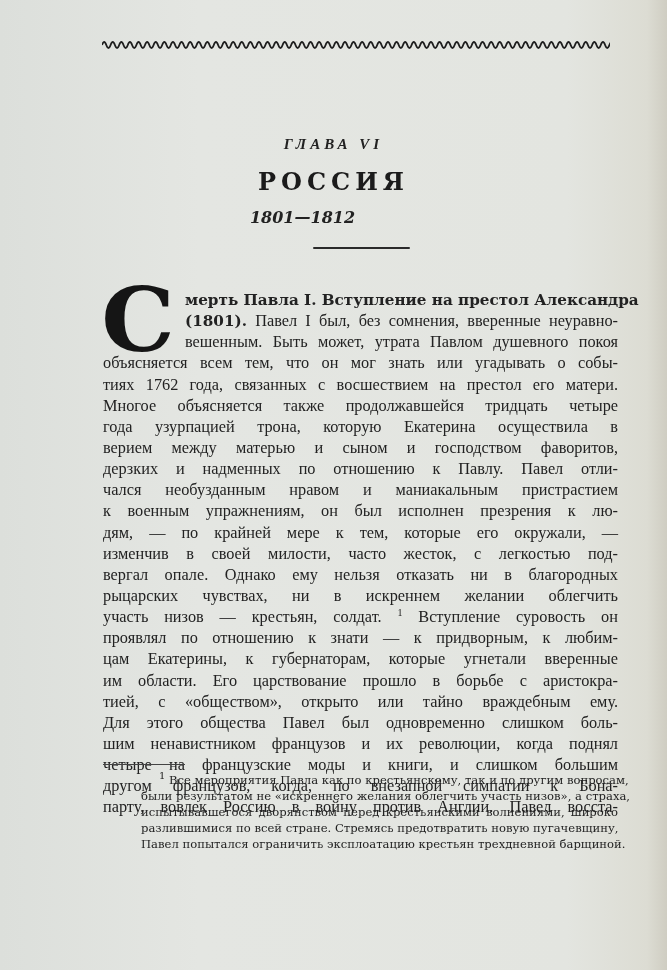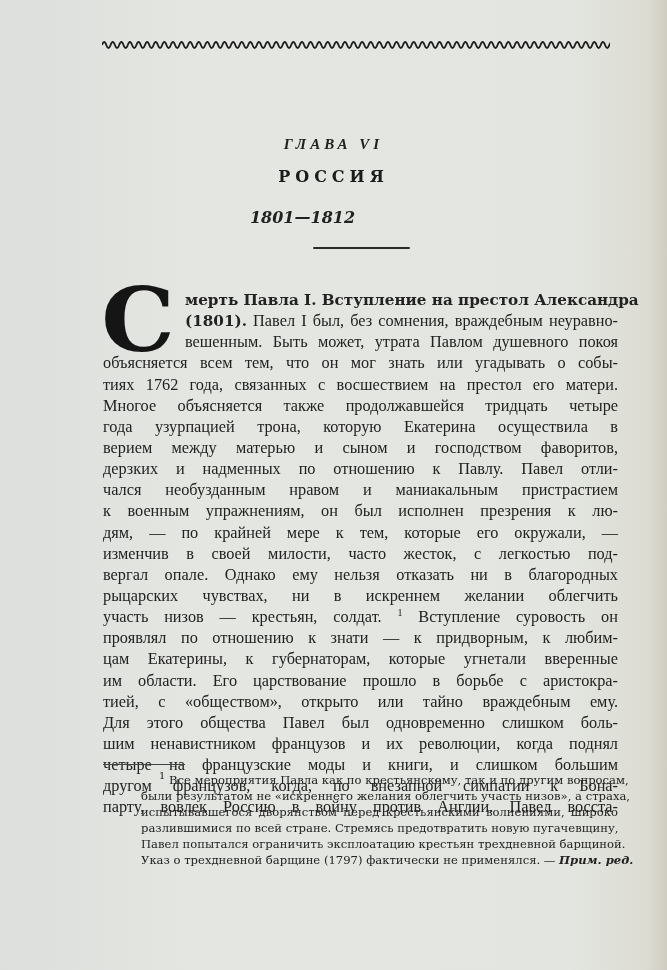--- a/index.html
+++ b/index.html
@@ -12,21 +12,21 @@
   }
   .page { position:absolute; left:0; top:0; width:667px; height:970px; }
   .wave { position:absolute; left:102px; top:38px; width:508px; height:14px; }
   .chapter-label {
     position:absolute; left:0; width:667px; top:136px; text-align:center;
     font-style:italic; font-weight:bold; font-size:15px; letter-spacing:4px;
     font-family:Liberation Serif, serif; color:#222;
   }
   .chapter-title {
     position:absolute; left:0; width:667px; top:167px; text-align:center;
-    font-weight:bold; font-size:16px; letter-spacing:5px;
+    font-weight:bold; font-size:24px; letter-spacing:5px;
     font-family:"DejaVu Serif", serif; color:#1b1b1b;
   }
   .chapter-years {
     position:absolute; left:0; width:605px; top:208px; text-align:center;
     font-style:italic; font-weight:bold; font-size:16px;
     font-family:"DejaVu Serif", serif; color:#222;
   }
   .title-rule {
     position:absolute; left:313px; top:247px; width:97px; height:2px;
     background:#2a2a2a; border-radius:1px;
@@ -66,21 +66,21 @@
 
   <div class="chapter-label">ГЛАВА VI</div>
   <div class="chapter-title">РОССИЯ</div>
   <div class="chapter-years">1801—1812</div>
   <div class="title-rule"></div>
 
   <div class="dropcap"><span>С</span></div>
 
   <div class="body-text">
     <span class="line indent"><span class="bold">мерть Павла I. Вступление на престол Александра</span></span>
-    <span class="line indent"><span class="bold">(1801).</span> <span>Павел I был, без сомнения, враждебным неуравно-</span></span>
+    <span class="line indent"><span class="bold">(1801).</span> <span>Павел I был, без сомнения, вверенные неуравно-</span></span>
     <span class="line indent">вешенным. Быть может, утрата Павлом душевного покоя</span>
     <span class="line">объясняется всем тем, что он мог знать или угадывать о собы-</span>
     <span class="line">тиях 1762 года, связанных с восшествием на престол его матери.</span>
     <span class="line">Многое объясняется также продолжавшейся тридцать четыре</span>
     <span class="line">года узурпацией трона, которую Екатерина осуществила в</span>
     <span class="line">верием между матерью и сыном и господством фаворитов,</span>
     <span class="line">дерзких и надменных по отношению к Павлу. Павел отли-</span>
     <span class="line">чался необузданным нравом и маниакальным пристрастием</span>
     <span class="line">к военным упражнениям, он был исполнен презрения к лю-</span>
     <span class="line">дям, — по крайней мере к тем, которые его окружали, —</span>
@@ -100,16 +100,15 @@
   </div>
 
   <div class="fn-rule"></div>
 
   <div class="footnote">
     <span class="line first"><span class="sup">1</span> <span>Все мероприятия Павла как по крестьянскому, так и по другим вопросам,</span></span>
     <span class="line">были результатом не «искреннего желания облегчить участь низов», а страха,</span>
     <span class="line">испытывавшегося дворянством перед крестьянскими волнениями, широко</span>
     <span class="line">разлившимися по всей стране. Стремясь предотвратить новую пугачевщину,</span>
     <span class="line">Павел попытался ограничить эксплоатацию крестьян трехдневной барщиной.</span>
-    <span class="line"><span>Указ о трехдневной барщине (1797) фактически не применялся. —</span> <em>Прим. ред.</em></span>
   </div>
 
 </div>
 
 </body></html>

